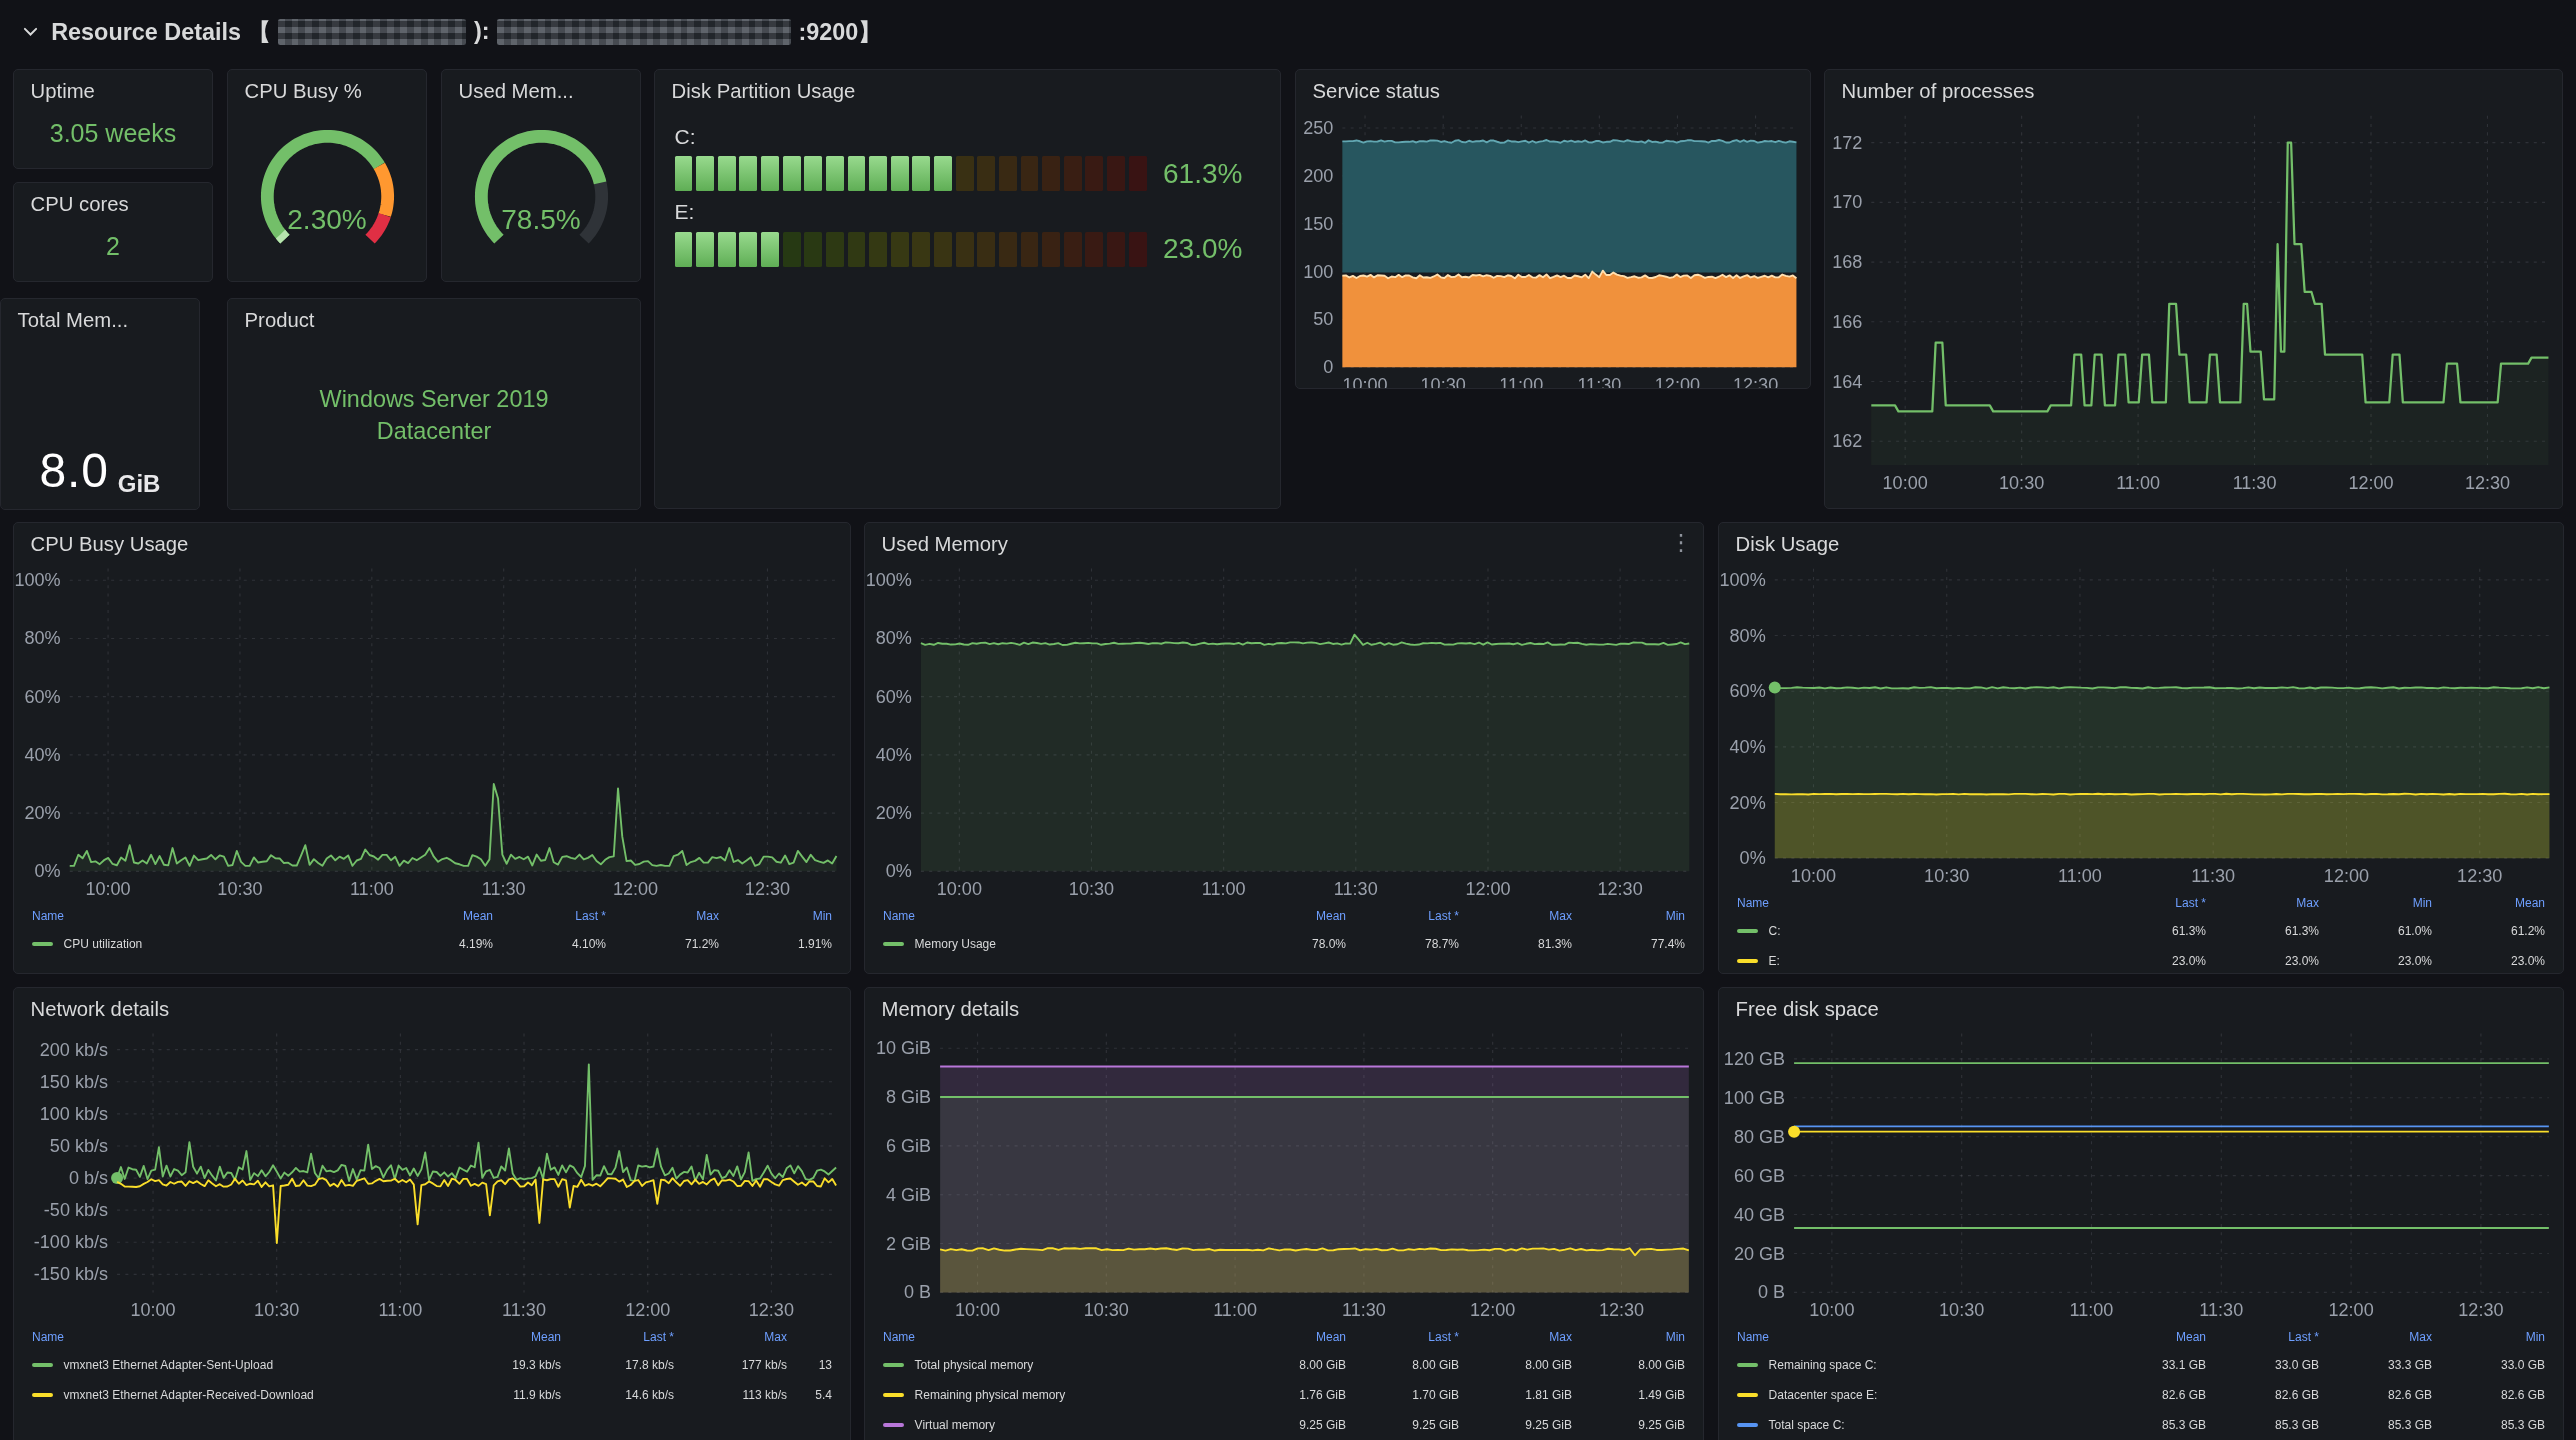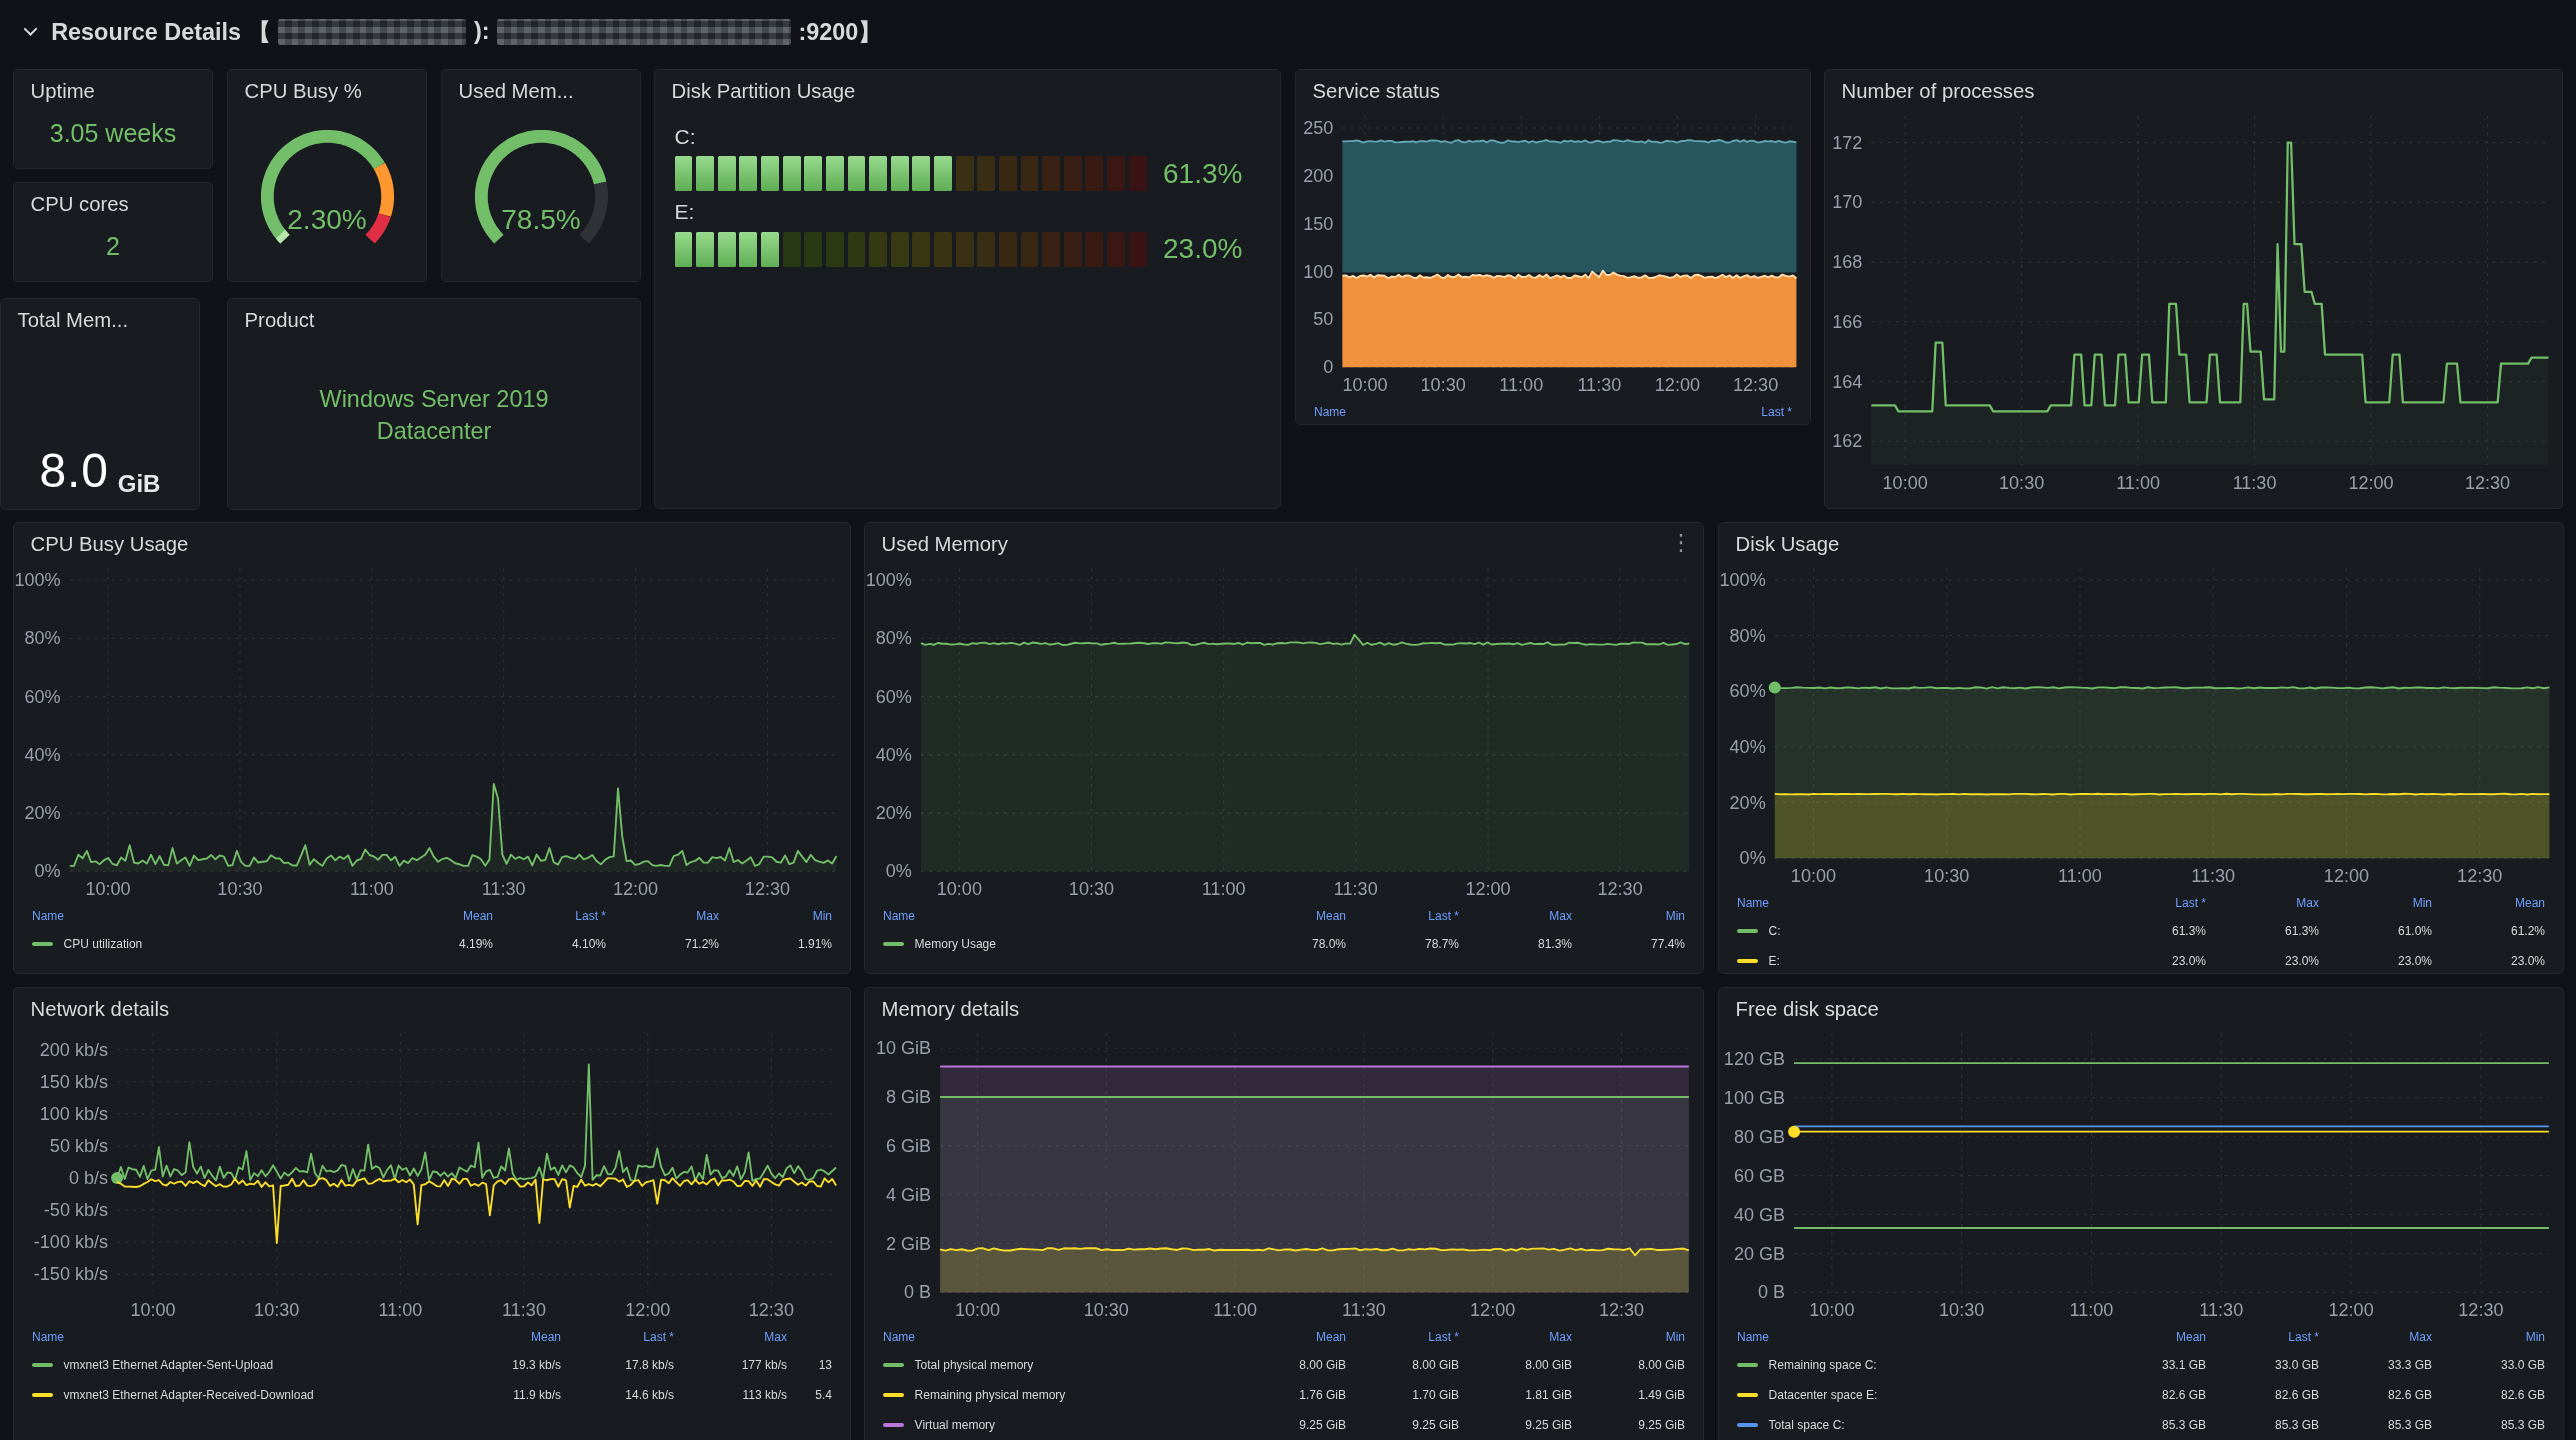--- a/index.html
+++ b/index.html
@@ -165,21 +165,21 @@
           <span class="cell" style="background:hsl(17,50%,15%)"></span>
           <span class="cell" style="background:hsl(11,50%,15%)"></span>
           <span class="cell" style="background:hsl(6,50%,15%)"></span>
           <span class="cell" style="background:hsl(0,50%,15%)"></span>
         </div>
       <div class="dp-val">23.0%</div>
     </div>
   </div>
 </section>
 
-<section class="panel rows-tall" style="left:1295px;top:69px;width:516px;height:356px">
+<section class="panel rows-tall" style="left:1295px;top:69px;width:516px;height:320px">
   <h2 class="ptitle">Service status</h2>
   <svg class="chart" style="height:294px" viewBox="0 0 682 390">
       <line class="grid" x1="91.6" y1="14" x2="91.6" y2="348"></line>
       <text class="tick" text-anchor="middle" x="91.6" y="380">10:00</text>
       <line class="grid" x1="195.3" y1="14" x2="195.3" y2="348"></line>
       <text class="tick" text-anchor="middle" x="195.3" y="380">10:30</text>
       <line class="grid" x1="298.9" y1="14" x2="298.9" y2="348"></line>
       <text class="tick" text-anchor="middle" x="298.9" y="380">11:00</text>
       <line class="grid" x1="402.5" y1="14" x2="402.5" y2="348"></line>
       <text class="tick" text-anchor="middle" x="402.5" y="380">11:30</text>

